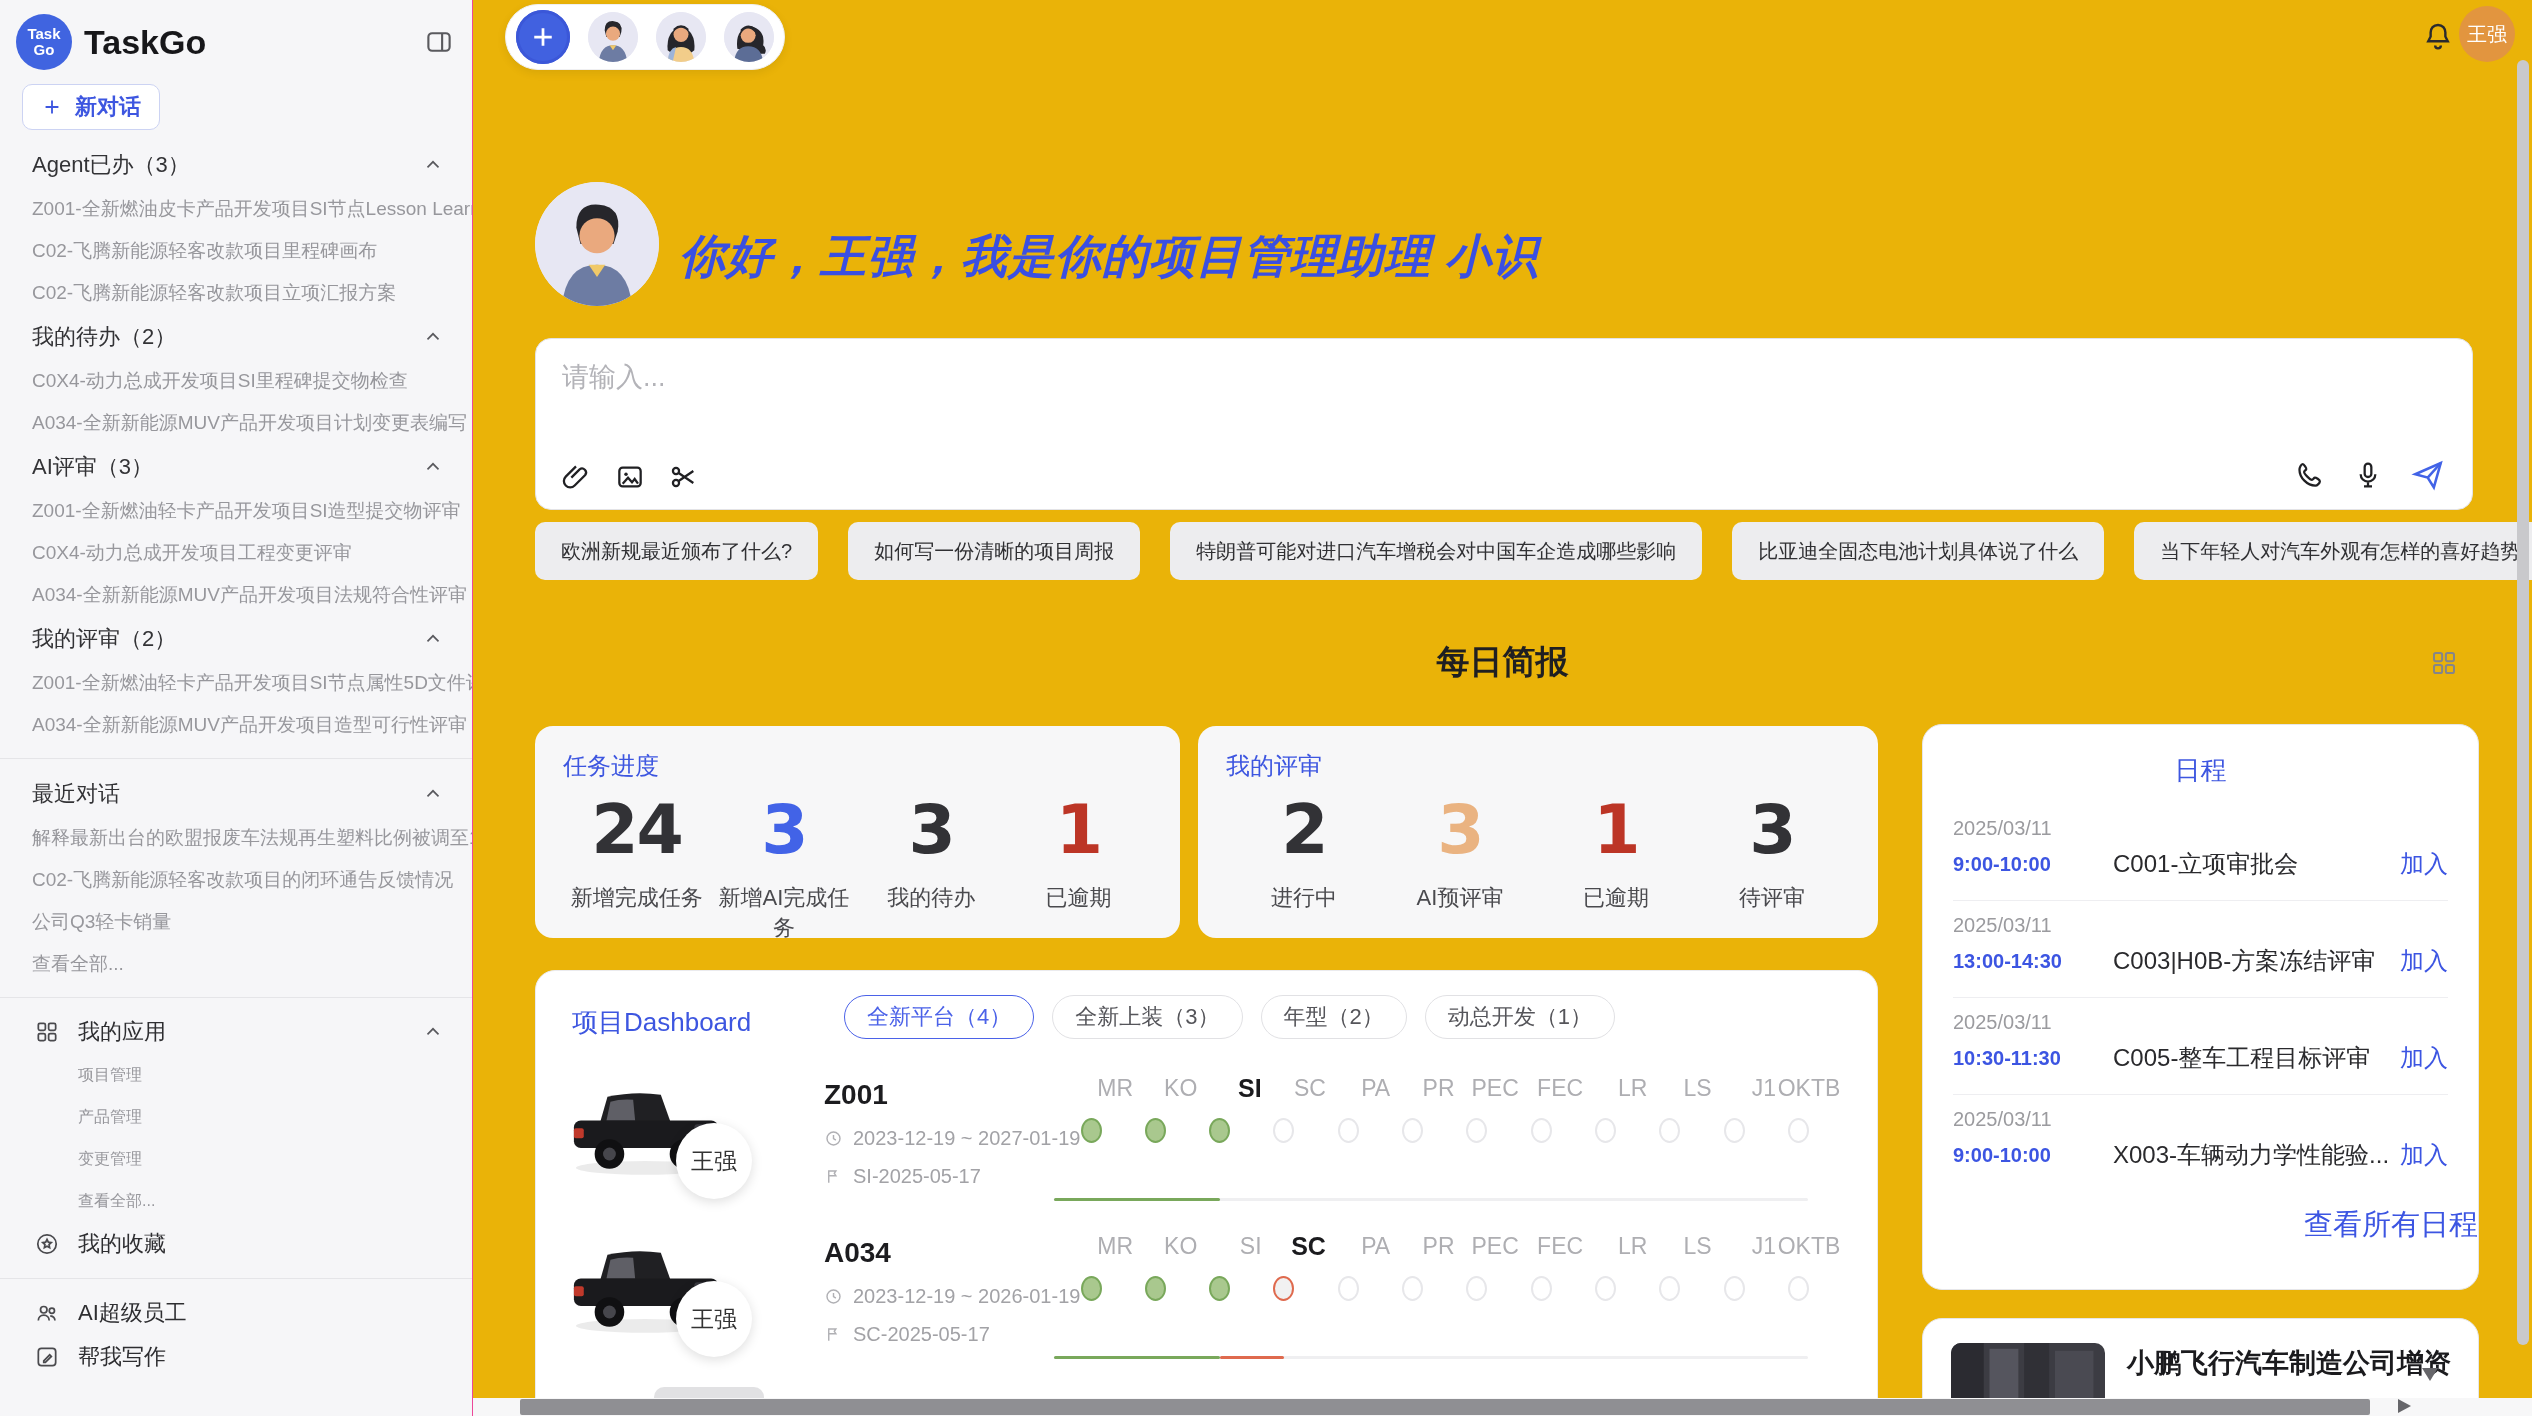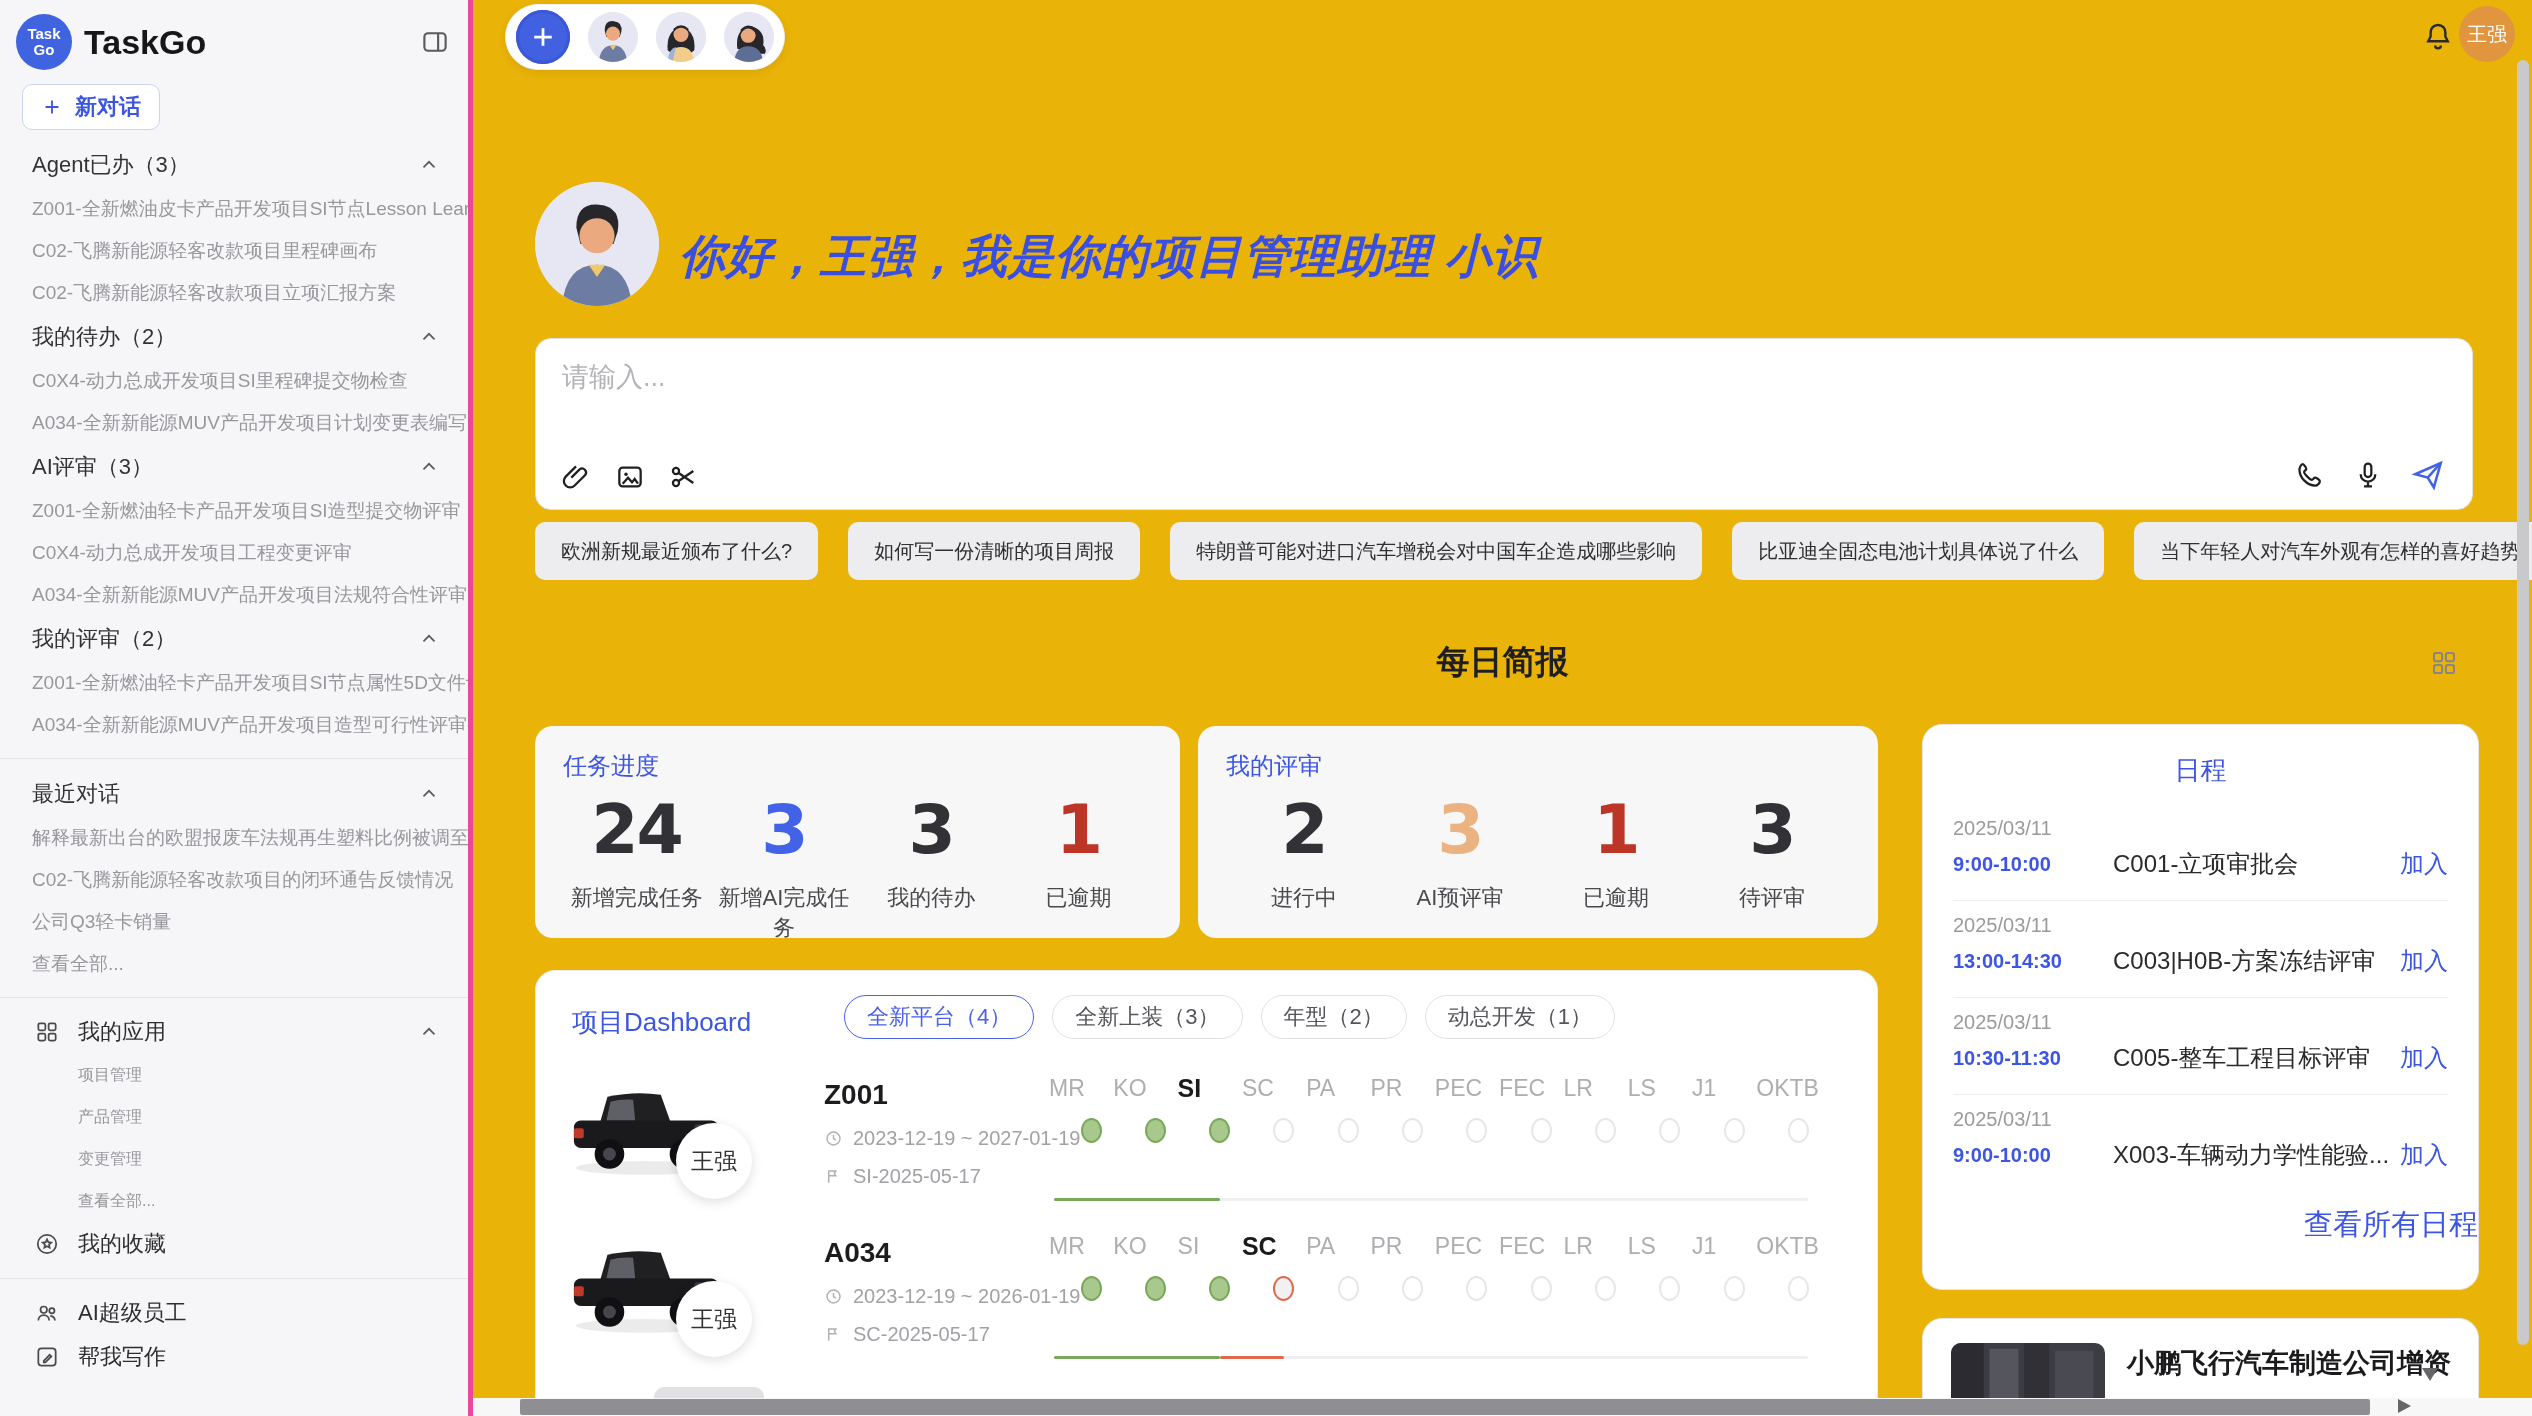--- a/index.html
+++ b/index.html
@@ -1,20 +1,20 @@
 <!DOCTYPE html>
 <html><head>
 <meta charset="utf-8">
 <style>
   *{margin:0;padding:0;box-sizing:border-box;font-family:"Liberation Sans",sans-serif}
   html,body{width:2532px;height:1416px;overflow:hidden;background:#fff;position:relative}
   .icon{display:inline-flex;align-items:center;justify-content:center;flex:0 0 auto}
   .icon svg{width:100%;height:100%}
   
-  .sidebar{position:absolute;left:0;top:0;width:473px;height:100%;background:#f6f6f8;border-right:5px solid #ec4899;overflow:hidden}
+  .sidebar{position:absolute;left:0;top:0;width:473px;height:100%;background:#f6f6f8;border-right:1px solid #ec4899;overflow:hidden}
   .side-head{display:flex;align-items:center;padding:14px 18px 8px 16px}
   .logo{width:56px;height:56px;border-radius:50%;background:#4064e0;color:#fff;display:flex;flex-direction:column;align-items:center;justify-content:center;font-size:15px;font-weight:700;line-height:1.08}
   .app-title{font-size:34px;font-weight:700;color:#17171a;margin-left:12px;flex:1}
   .panel-btn{width:30px;height:30px;color:#5a5a5e;cursor:pointer}
   .new-chat{margin:6px 22px 12px;height:46px;border:1.5px solid #ccd3f3;border-radius:10px;background:#fff;color:#3d56e0;font-size:22px;font-weight:600;display:flex;align-items:center;gap:12px;padding:0 18px;cursor:pointer}
   .sec-head{display:flex;align-items:center;height:46px;padding:0 28px 0 32px;font-size:22px;color:#333336}
   .sec-head .sp{flex:1}
   .chev{width:22px;height:22px;color:#59595e}
   .side-item{height:42px;line-height:42px;padding:0 20px 0 32px;font-size:19px;color:#97979c;white-space:nowrap;overflow:hidden;cursor:pointer}
   .side-div{height:1px;background:#e5e5e8;margin:12px 0}
@@ -59,21 +59,21 @@
   .dtab{height:44px;border-radius:22px;border:1.5px solid #e1e1e4;color:#55555a;font-size:22px;display:flex;align-items:center;padding:0 22px;cursor:pointer;background:#fff}
   .dtab.active{border-color:#4b62e8;color:#4b62e8}
   .proj{position:absolute;left:0;right:0;height:158px}
   .truck{position:absolute;left:30px;top:2px;width:158px;height:110px}
   .owner-badge{position:absolute;left:140px;top:52px;width:76px;height:76px;border-radius:50%;background:#fff;box-shadow:0 3px 12px rgba(0,0,0,.13);display:flex;align-items:center;justify-content:center;font-size:23px;color:#333}
   .pcode{position:absolute;left:288px;top:8px;font-size:28px;font-weight:700;color:#1c1c1f}
   .pmeta{position:absolute;left:288px;display:flex;align-items:center;gap:10px;font-size:20px;color:#a2a2a6}
   .pmeta .icon{width:19px;height:19px;color:#b0b0b4}
   .ms-track,.ms-seg{position:absolute;top:127px;height:3px;border-radius:2px}
   .ms-track{background:#efeff1}
-  .ms{position:absolute;width:84px;text-align:left}
+  .ms{position:absolute;width:84px;text-align:right}
   .ms-label{font-size:23px;color:#aeaeb2;height:34px;line-height:34px}
   .ms-label.cur{font-size:25px;font-weight:700;color:#1b1b1e}
   .ms-dot{width:21px;height:25px;border-radius:50%;margin:13px auto 0;background:#fff;border:2px solid #e7e7ea;position:relative;z-index:2}
   .ms-dot.done{background:#a9c88e;border-color:#79a85b}
   .ms-dot.overdue{background:#f1f1f1;border-color:#df6a4e}
   .sliver{position:absolute;left:118px;top:416px;width:110px;height:26px;border-radius:10px 10px 0 0;background:#c9c9cc;opacity:.55}
   
   .sched{position:absolute;left:1449px;top:724px;width:557px;height:566px;border:1.5px solid #e6e6e9;border-radius:20px;background:#fff}
   .sch-title{text-align:center;font-size:26px;color:#3d56e0;margin-top:28px}
   .sch-list{padding:16px 30px 0}

